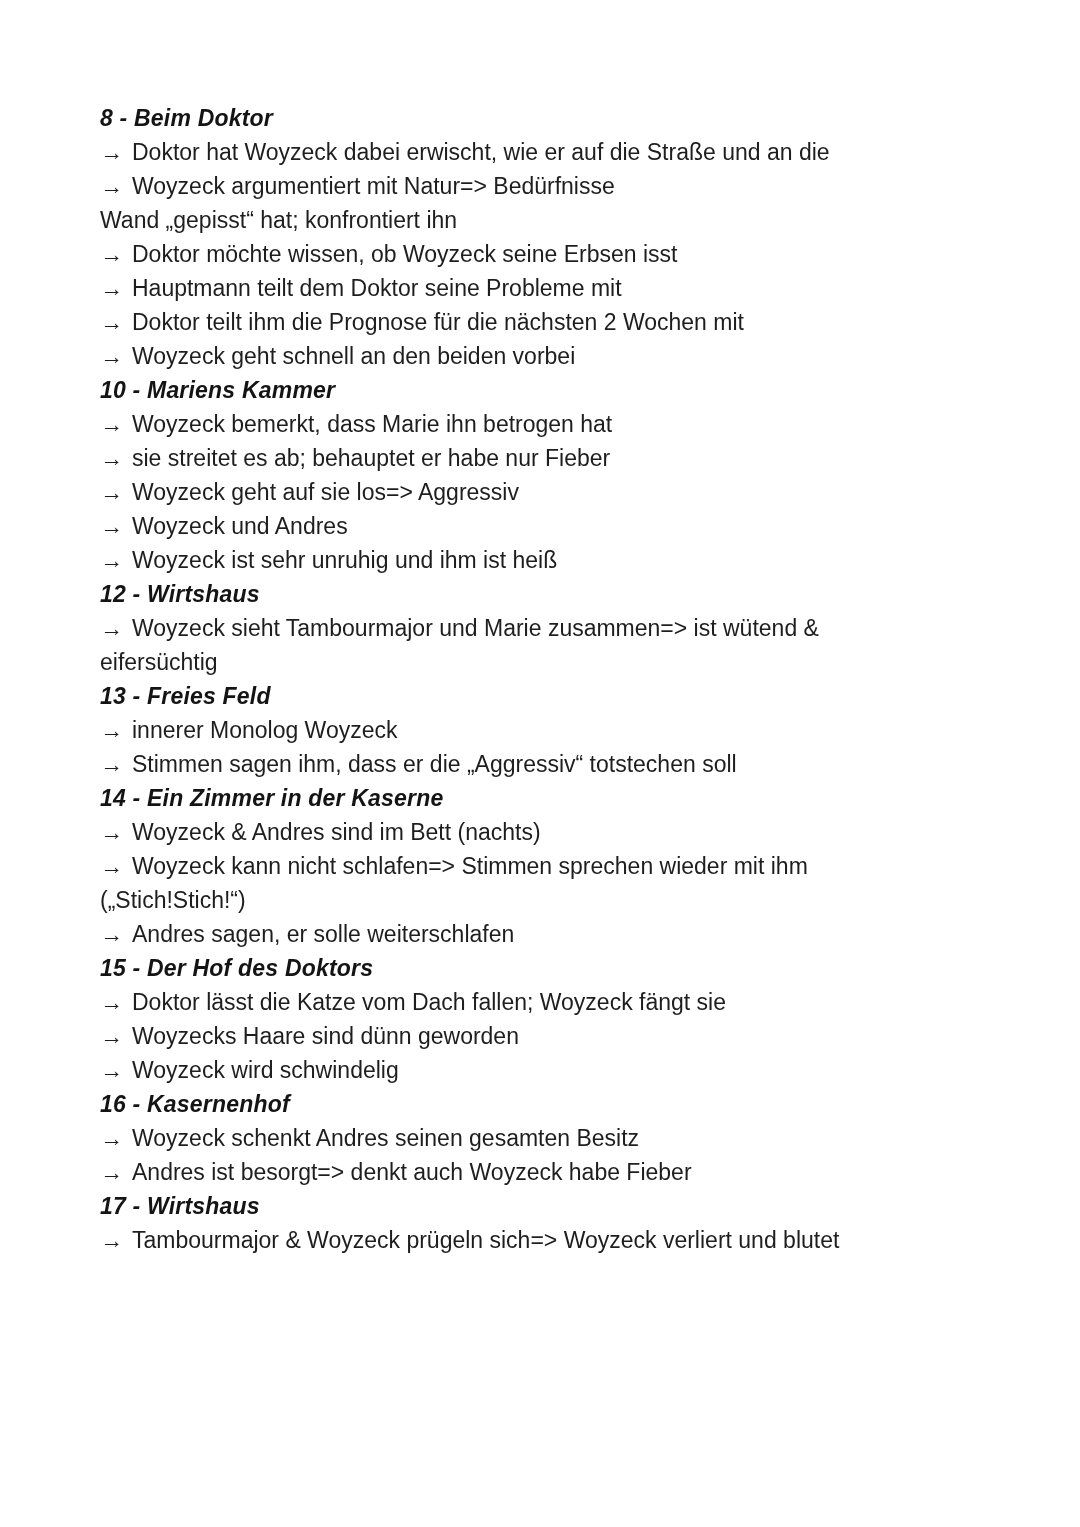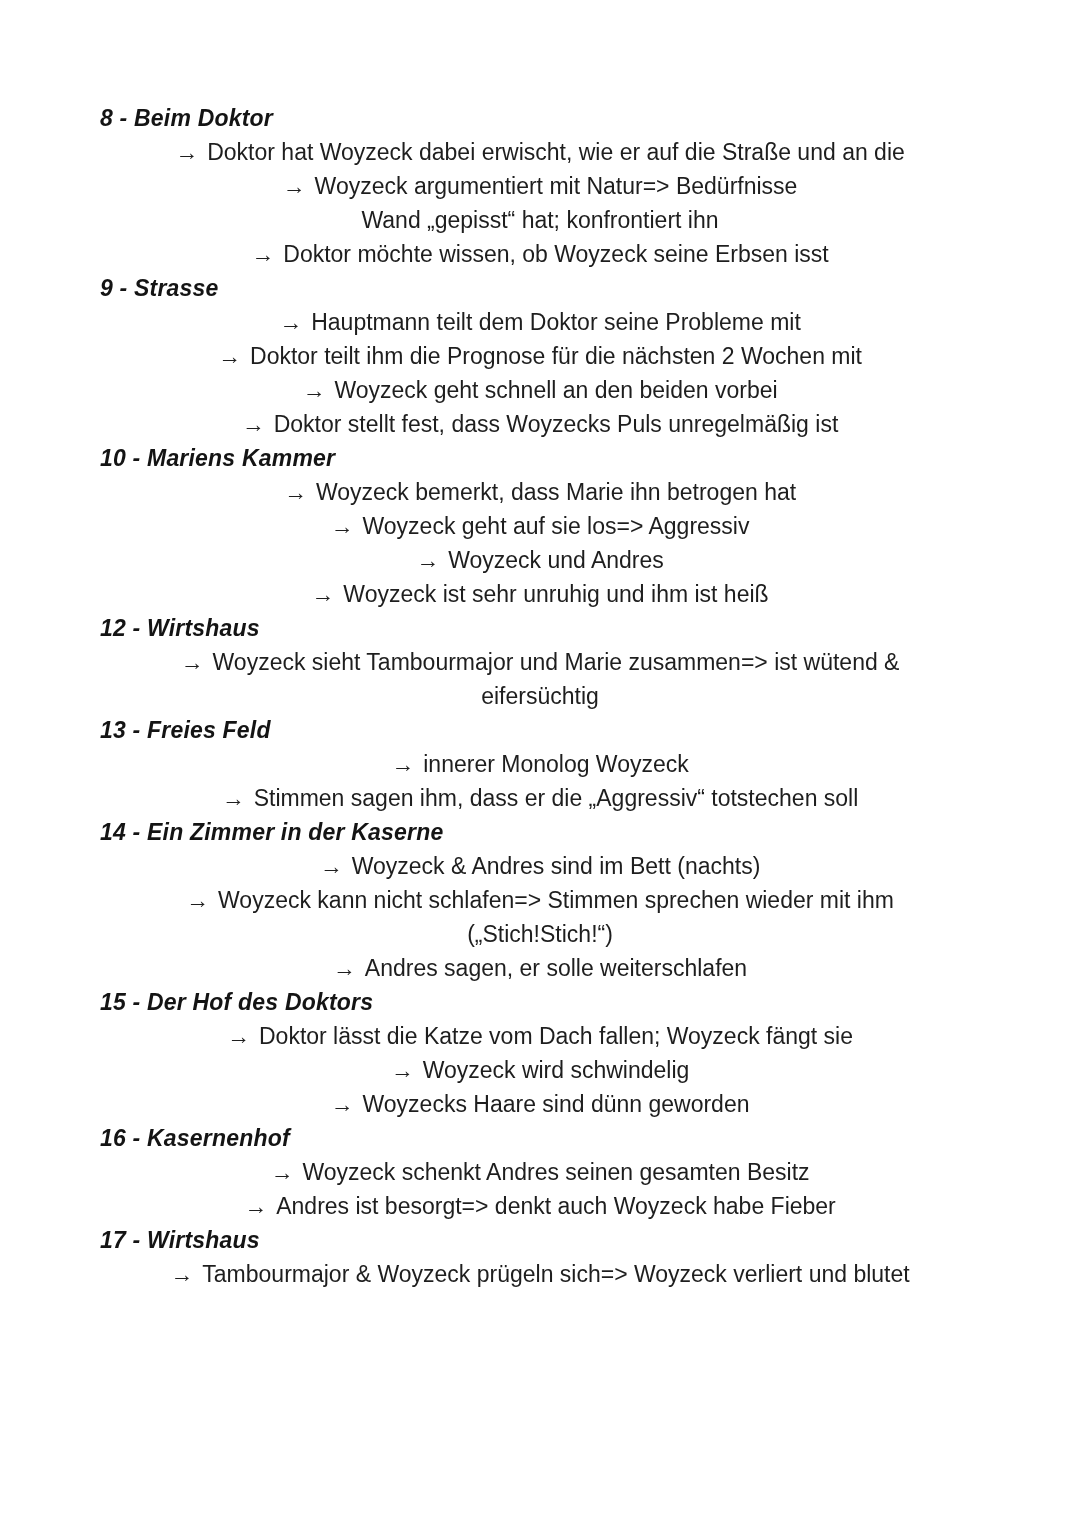--- a/index.html
+++ b/index.html
@@ -27,62 +27,60 @@
     line-height: 34px;
   }
   .heading {
     font-weight: bold;
     font-style: italic;
     color: #141414;
     letter-spacing: 0.2px;
   }
   .line {
     white-space: nowrap;
-    text-align: center;
   }
   .arrow {
     display: inline-block;
     margin-right: 9px;
     color: #1e1e1e;
   }
 </style>
 </head>
 <body>
 
 <div class="page">
   <div class="content" id="content">
       <div class="heading">8 - Beim Doktor</div>
       <div class="line"><span class="arrow">→</span><span>Doktor hat Woyzeck dabei erwischt, wie er auf die Straße und an die</span></div>
       <div class="line"><span class="arrow">→</span><span>Woyzeck argumentiert mit Natur=&gt; Bedürfnisse</span></div>
       <div class="line"><span>Wand „gepisst“ hat; konfrontiert ihn</span></div>
       <div class="line"><span class="arrow">→</span><span>Doktor möchte wissen, ob Woyzeck seine Erbsen isst</span></div>
-      <div class="heading">9 - Strasse</div>
       <div class="line"><span class="arrow">→</span><span>Hauptmann teilt dem Doktor seine Probleme mit</span></div>
       <div class="line"><span class="arrow">→</span><span>Doktor teilt ihm die Prognose für die nächsten 2 Wochen mit</span></div>
       <div class="line"><span class="arrow">→</span><span>Woyzeck geht schnell an den beiden vorbei</span></div>
-      <div class="line"><span class="arrow">→</span><span>Doktor stellt fest, dass Woyzecks Puls unregelmäßig ist</span></div>
       <div class="heading">10 - Mariens Kammer</div>
       <div class="line"><span class="arrow">→</span><span>Woyzeck bemerkt, dass Marie ihn betrogen hat</span></div>
+      <div class="line"><span class="arrow">→</span><span>sie streitet es ab; behauptet er habe nur Fieber</span></div>
       <div class="line"><span class="arrow">→</span><span>Woyzeck geht auf sie los=&gt; Aggressiv</span></div>
       <div class="line"><span class="arrow">→</span><span>Woyzeck und Andres</span></div>
       <div class="line"><span class="arrow">→</span><span>Woyzeck ist sehr unruhig und ihm ist heiß</span></div>
       <div class="heading">12 - Wirtshaus</div>
       <div class="line"><span class="arrow">→</span><span>Woyzeck sieht Tambourmajor und Marie zusammen=&gt; ist wütend &amp;</span></div>
       <div class="line"><span>eifersüchtig</span></div>
       <div class="heading">13 - Freies Feld</div>
       <div class="line"><span class="arrow">→</span><span>innerer Monolog Woyzeck</span></div>
       <div class="line"><span class="arrow">→</span><span>Stimmen sagen ihm, dass er die „Aggressiv“ totstechen soll</span></div>
       <div class="heading">14 - Ein Zimmer in der Kaserne</div>
       <div class="line"><span class="arrow">→</span><span>Woyzeck &amp; Andres sind im Bett (nachts)</span></div>
       <div class="line"><span class="arrow">→</span><span>Woyzeck kann nicht schlafen=&gt; Stimmen sprechen wieder mit ihm</span></div>
       <div class="line"><span>(„Stich!Stich!“)</span></div>
       <div class="line"><span class="arrow">→</span><span>Andres sagen, er solle weiterschlafen</span></div>
       <div class="heading">15 - Der Hof des Doktors</div>
       <div class="line"><span class="arrow">→</span><span>Doktor lässt die Katze vom Dach fallen; Woyzeck fängt sie</span></div>
+      <div class="line"><span class="arrow">→</span><span>Woyzecks Haare sind dünn geworden</span></div>
       <div class="line"><span class="arrow">→</span><span>Woyzeck wird schwindelig</span></div>
-      <div class="line"><span class="arrow">→</span><span>Woyzecks Haare sind dünn geworden</span></div>
       <div class="heading">16 - Kasernenhof</div>
       <div class="line"><span class="arrow">→</span><span>Woyzeck schenkt Andres seinen gesamten Besitz</span></div>
       <div class="line"><span class="arrow">→</span><span>Andres ist besorgt=&gt; denkt auch Woyzeck habe Fieber</span></div>
       <div class="heading">17 - Wirtshaus</div>
       <div class="line"><span class="arrow">→</span><span>Tambourmajor &amp; Woyzeck prügeln sich=&gt; Woyzeck verliert und blutet</span></div>
     </div>
 </div>
 
 </body></html>

